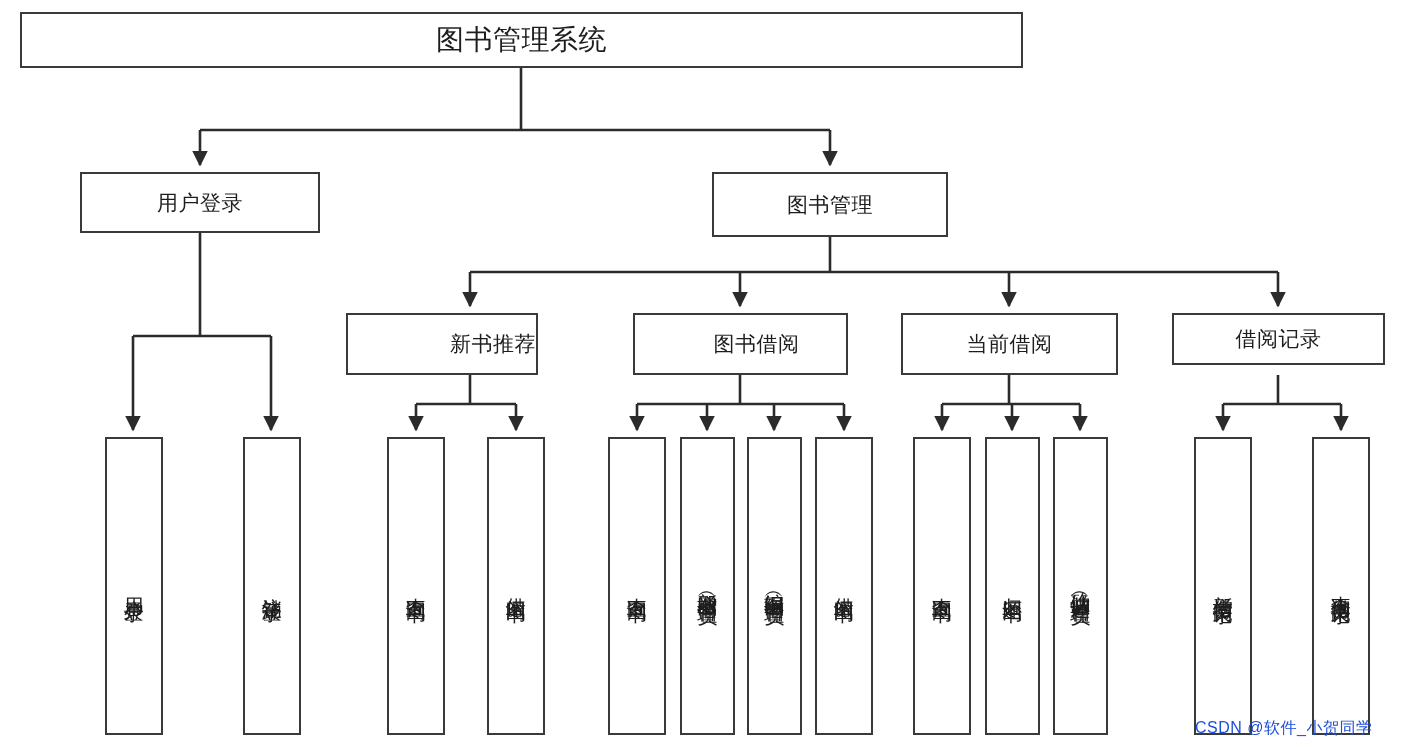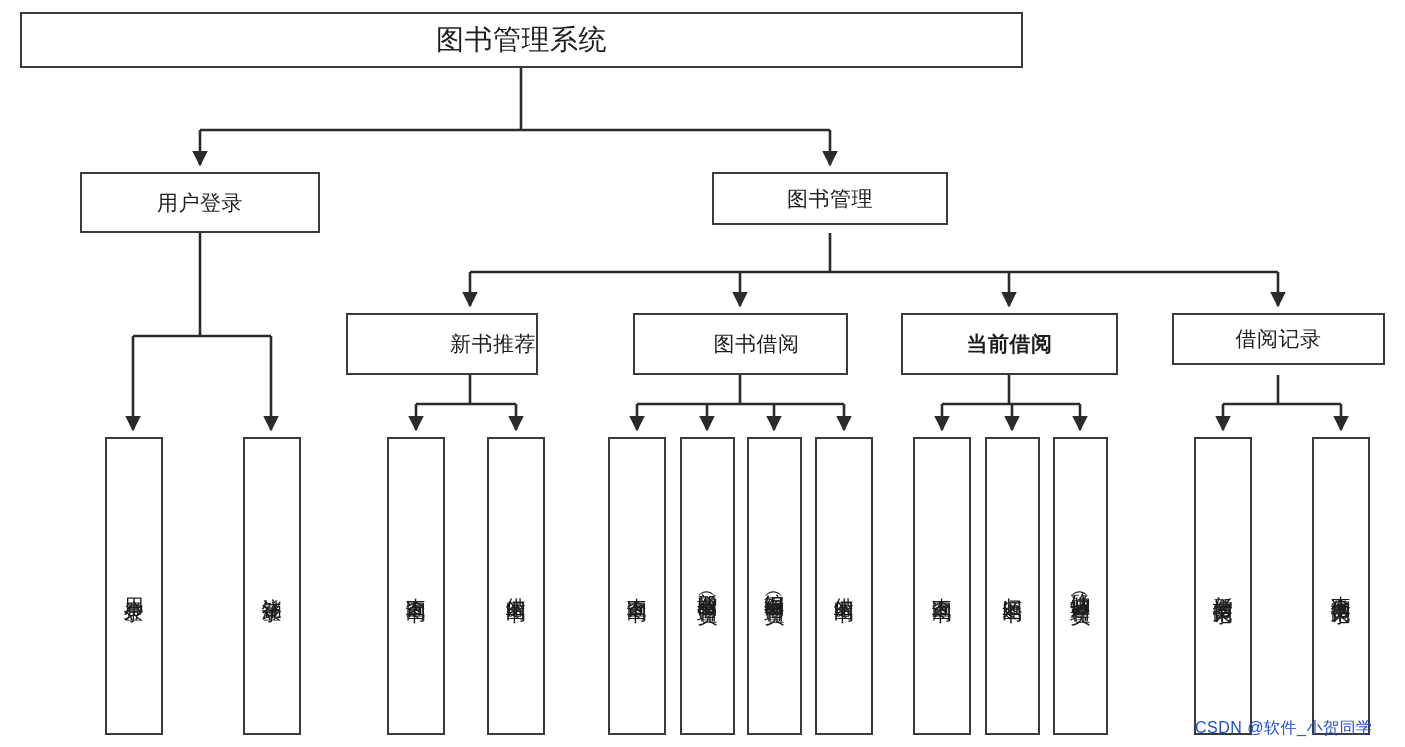--- a/index.html
+++ b/index.html
@@ -118,30 +118,30 @@
     </g>
   </svg>
 
   <div id="nodes-layer">
       <div class="node horizontal root" style="left: 20px; top: 12px; width: 1003px; height: 56px;">
         <span class="label">图书管理系统</span>
       </div>
       <div class="node horizontal level2" style="left: 80px; top: 172px; width: 240px; height: 61px;">
         <span class="label">用户登录</span>
       </div>
-      <div class="node horizontal level2" style="left: 712px; top: 172px; width: 236px; height: 53px;">
+      <div class="node horizontal level2" style="left: 712px; top: 172px; width: 236px; height: 65px;">
         <span class="label">图书管理</span>
       </div>
       <div class="node horizontal level3" style="left: 346px; top: 313px; width: 192px; height: 62px; justify-content: flex-end;">
         <span class="label">新书推荐</span>
       </div>
       <div class="node horizontal level3" style="left: 633px; top: 313px; width: 215px; height: 62px; padding-left: 32px;">
         <span class="label">图书借阅</span>
       </div>
-      <div class="node horizontal level3" style="left: 901px; top: 313px; width: 217px; height: 62px; font-weight: bold;">
+      <div class="node horizontal level3" style="left: 901px; top: 313px; width: 217px; height: 62px;">
         <span class="label">当前借阅</span>
       </div>
       <div class="node horizontal level3" style="left: 1172px; top: 313px; width: 213px; height: 52px;">
         <span class="label">借阅记录</span>
       </div>
       <div class="node vertical leaf" style="left: 105px; top: 437px; width: 58px; height: 298px;">
         <span class="label">用户登录</span>
       </div>
       <div class="node vertical leaf" style="left: 243px; top: 437px; width: 58px; height: 298px;">
         <span class="label">注销登录</span>

